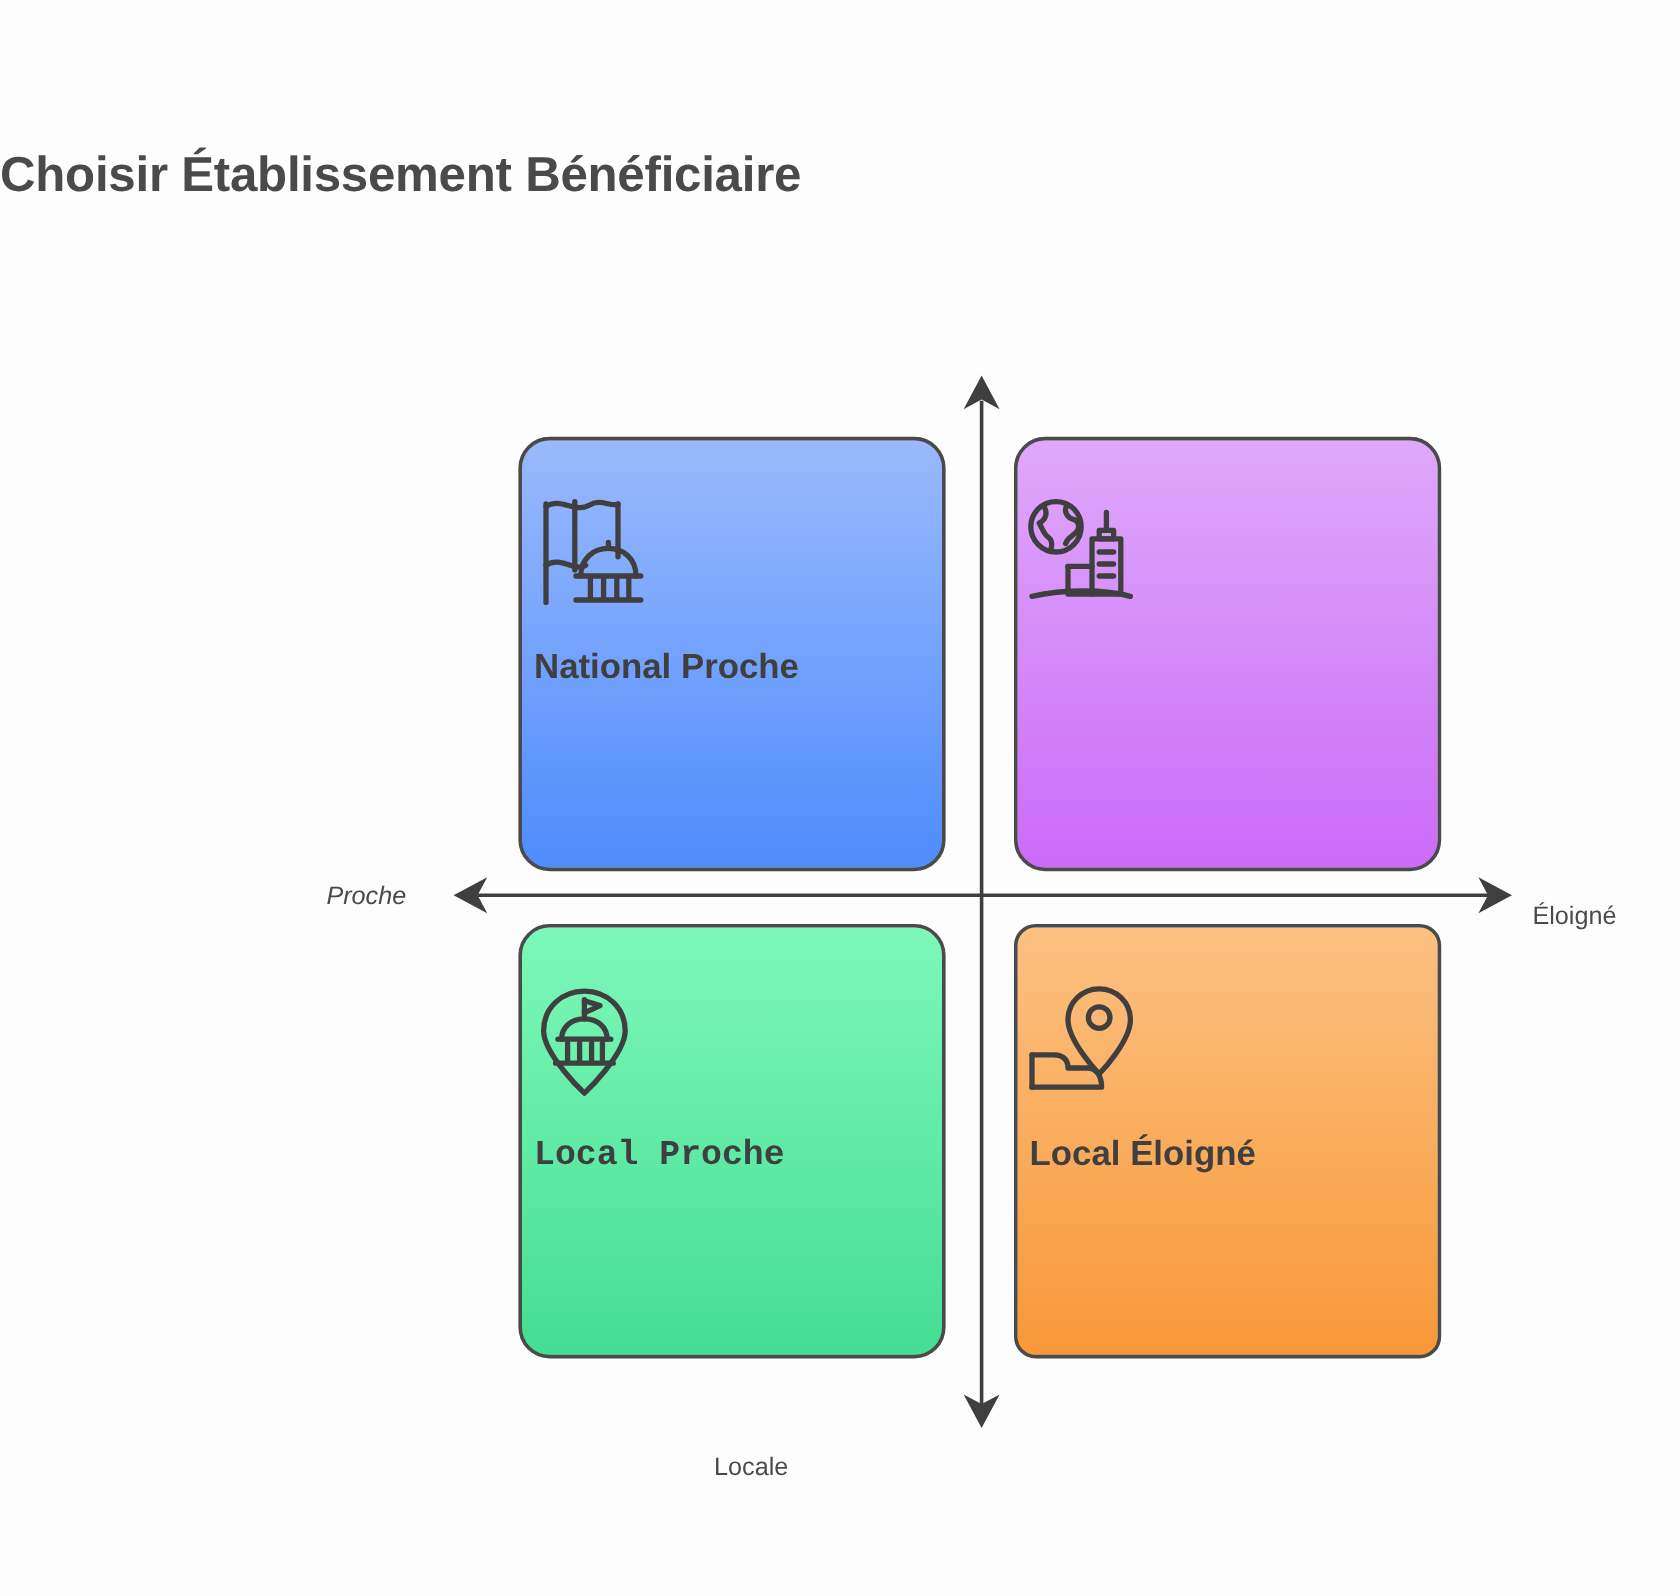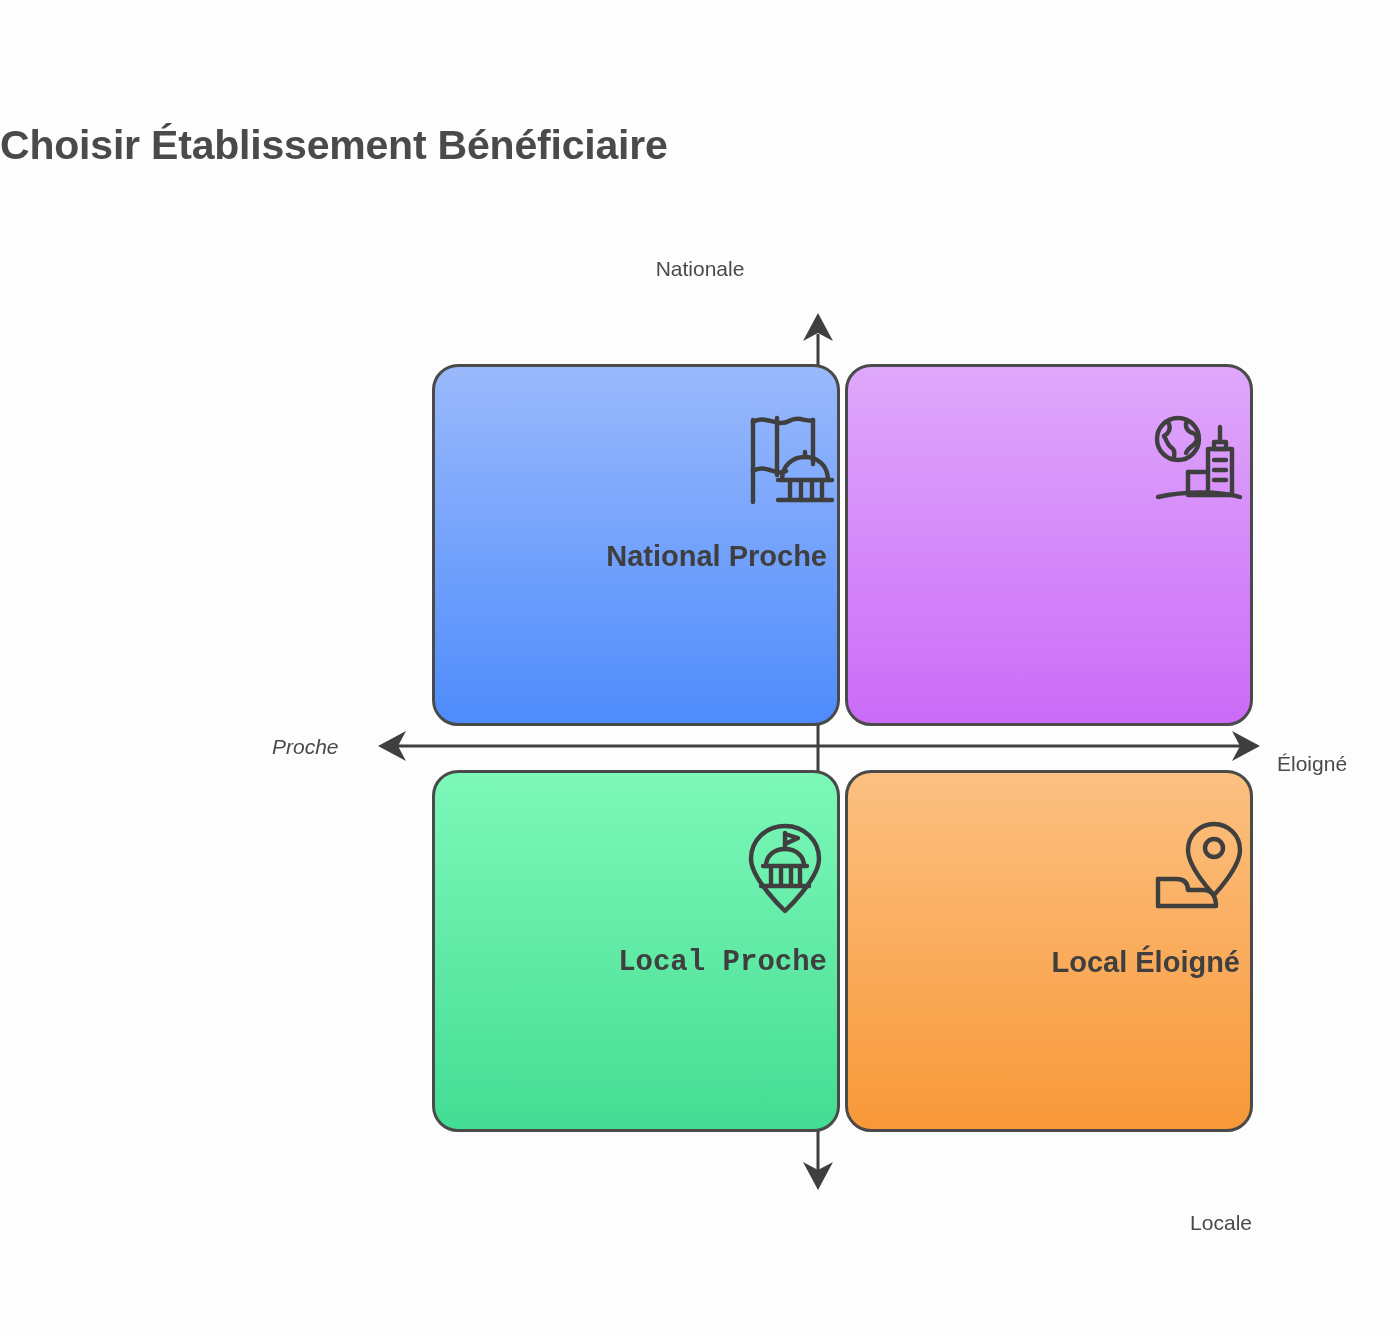--- a/index.html
+++ b/index.html
@@ -44,40 +44,40 @@
     pointer-events: none;
   }
 
   .axis-label {
     position: absolute;
     font-size: 21px;
     color: #4a4a4a;
     white-space: nowrap;
   }
   #label-top    { top: 257px; left: 0; width: 1400px; text-align: center; }
-  #label-bottom { top: 1211px; left: 0; width: 1252px; text-align: right; }
+  #label-bottom { top: 1211px; left: 0; width: 1252px; text-align: center; }
   #label-left   { top: 735px; left: 272px; font-style: italic; }
   #label-right  { top: 731px; left: 1277px; margin-top: 21px; }
 
   
   .card {
     position: absolute;
-    width: 408px;
+    width: 356px;
     height: 362px;
     border: 3px solid #4a4a4a;
     border-radius: 26px;
     box-sizing: border-box;
     display: flex;
     flex-direction: column;
-    align-items: flex-end;
+    align-items: flex-start;
   }
   #card-nw { left: 432px; top: 364px; background: linear-gradient(180deg, #9ab9fc 0%, #4e8cfc 100%); }
   #card-ne { left: 845px; top: 364px; background: linear-gradient(180deg, #dfa8fb 0%, #cb6bf8 100%); }
   #card-sw { left: 432px; top: 770px; background: linear-gradient(180deg, #7df8b8 0%, #44dd94 100%); font-family: Liberation Mono, monospace; }
-  #card-se { left: 845px; top: 770px; background: linear-gradient(180deg, #fcc081 0%, #f89838 100%); }
+  #card-se { left: 845px; top: 770px; background: linear-gradient(180deg, #fcc081 0%, #f89838 100%); border-radius: 18px; }
 
   .card-icon {
     margin-top: 42px;
     width: 104px;
     height: 104px;
     display: block;
   }
   .card-icon svg { display: block; }
 
   .card-label {
@@ -110,21 +110,20 @@
 
     <path d="M818 1190 L833 1162 L818 1170 L803 1162 Z" fill="#3f3f3f"></path>
 
     <line x1="398" y1="746" x2="1240" y2="746" stroke="#3f3f3f" stroke-width="3"></line>
 
     <path d="M378 746 L406 731 L398 746 L406 761 Z" fill="#3f3f3f"></path>
 
     <path d="M1260 746 L1232 731 L1240 746 L1232 761 Z" fill="#3f3f3f"></path>
   </svg>
 
-  <div class="axis-label" id="label-top">Nationale</div>
   <div class="axis-label" id="label-bottom">Locale</div>
   <div class="axis-label" id="label-left">Proche</div>
   <div class="axis-label" id="label-right">Éloigné</div>
 
   <div class="card" id="card-nw">
     <span class="card-icon">
       <svg width="104" height="104" viewBox="0 0 104 104" fill="none" stroke="#3f3f3f" stroke-width="4.4" stroke-linecap="round" stroke-linejoin="round">
 
         <line x1="20" y1="11" x2="20" y2="93"></line>
 

